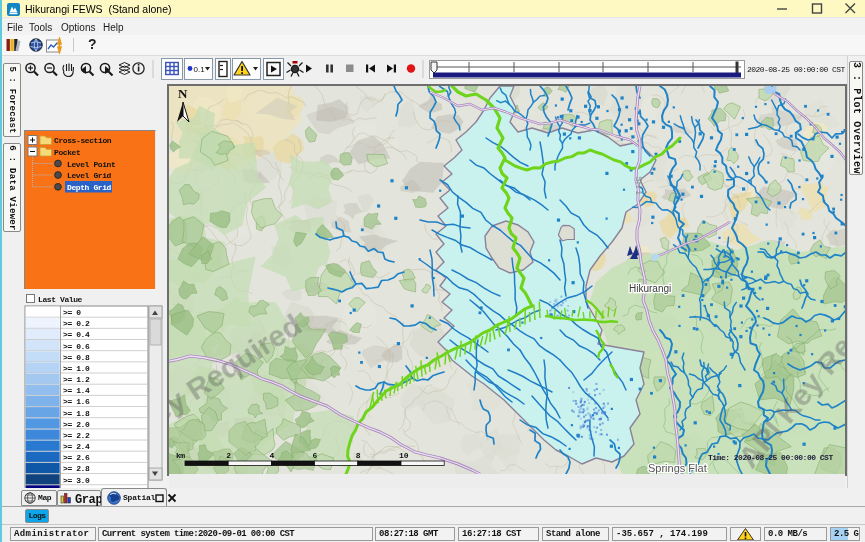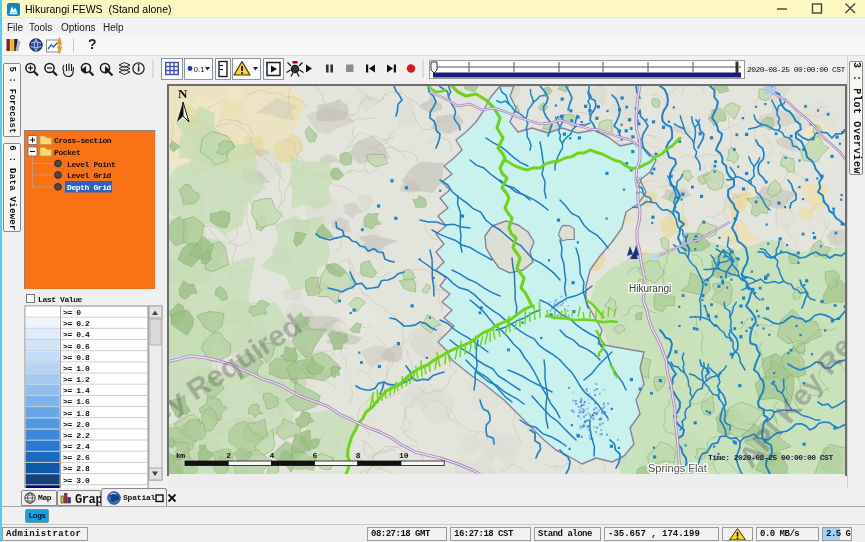--- a/index.html
+++ b/index.html
@@ -7,21 +7,21 @@
   body { font-family:"Liberation Sans", sans-serif; background:#f0f0f0; position:relative; }
   .abs { position:absolute; }
   .mono { font-family:"Liberation Mono", monospace; font-weight:bold; color:#111; }
   .vtab { background:#f7f7f3; border:1px solid #898989; border-radius:2px;
           font-family:"Liberation Mono", monospace; font-weight:bold; font-size:9px;
           color:#111; text-align:center; }
   .vtab span { position:absolute; left:50%; top:50%; transform:translate(-50%,-50%) rotate(90deg); white-space:nowrap; }
   .cell { position:absolute; top:2px; height:14px; background:#f2f2f2;
           border:1px solid #9a9a9a; font-family:"Liberation Mono", monospace;
           font-weight:bold; font-size:9px; letter-spacing:-0.5px; color:#111;
-          line-height:12px; padding-left:3px; white-space:nowrap; overflow:hidden; }
+          line-height:12px; padding-left:3px; white-space:nowrap; overflow:hidden;margin-left:8px; }
   svg { display:block; }
 </style>
 </head>
 <body>
 
 <div class="abs" style="left:0;top:0;width:865px;height:18px;background:#fef9c3;border-bottom:1px solid #e8e8e8;padding-left:12px;">
   <svg class="abs" style="left:7px;top:3px" width="13" height="13">
     <rect width="13" height="13" rx="2" fill="#1286c5"></rect>
     <path d="M2.5 9.5 L5 3.5 L6.5 7 L8 4.5 L10.5 9.5 Z" fill="#fff"></path>
     <rect x="2.5" y="10" width="8" height="1.2" fill="#fff"></rect>
@@ -1505,20 +1505,21 @@
       </svg>
   </div>
 </div>
 
 <div class="abs" style="left:0;top:507px;width:865px;height:17px;background:#f0f0f0;">
   <div class="mono abs" style="left:25px;top:2px;width:24px;height:14px;border:1px solid #8a8a8a;border-radius:2px;background:#0ea5e9;font-size:8px;letter-spacing:-0.5px;text-align:center;line-height:12px;">Logs</div>
 </div>
 
 <div class="abs" style="left:0;top:524px;width:865px;height:18px;background:#f0f0f0;border-top:1px solid #c8c8c8;">
   <div class="cell" style="left:2px;width:86px;letter-spacing:0.4px;">Administrator</div>
+  <div class="cell" style="left:90px;width:275px;letter-spacing:-0.6px;">Current system time:2020-09-01 00:00 CST</div>
   <div class="cell" style="left:367px;width:80px;">08:27:18 GMT</div>
   <div class="cell" style="left:450px;width:81px;">16:27:18 CST</div>
   <div class="cell" style="left:534px;width:67px;">Stand alone</div>
   <div class="cell" style="left:604px;width:115px;letter-spacing:0;">-35.657 , 174.199</div>
   <div class="cell" style="left:722px;width:31px;">
     <svg width="17" height="13" style="position:absolute;left:6px;top:0">
       <path d="M8.5 0.5 L16.5 12 L0.5 12 Z" fill="#ffd21c" stroke="#333" stroke-width="1"></path>
       <rect x="7.7" y="4" width="1.6" height="4.5" fill="#111"></rect>
       <rect x="7.7" y="9.5" width="1.6" height="1.6" fill="#111"></rect>
     </svg>

